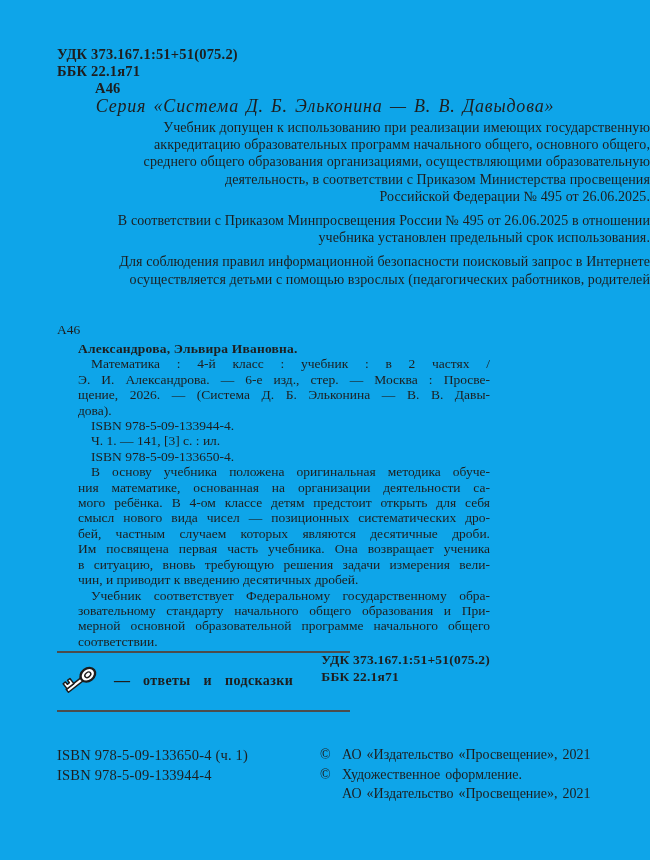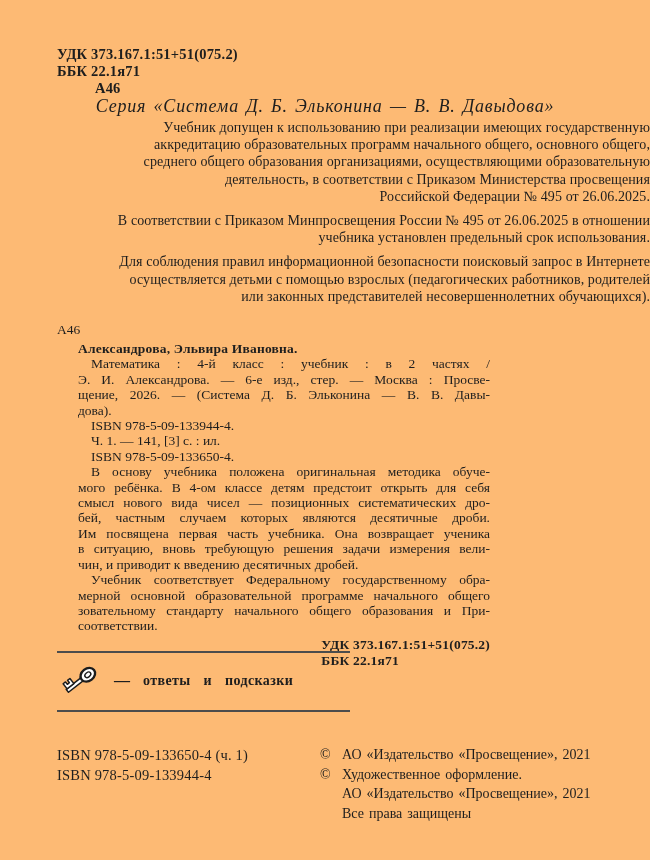--- a/index.html
+++ b/index.html
@@ -4,21 +4,21 @@
 <style>
   html,body { margin:0; padding:0; }
   body {
     width:650px; height:860px;
     background:#f3f3f1;
     font-family:"Liberation Serif", serif;
     color:#1e1e1e;
   }
   .page {
     position:relative; width:650px; height:860px;
-    background:#fdba74; overflow:hidden;
+    background:#0ea5e9; overflow:hidden;
   }
 
   
   .header {
     position:absolute; left:57px; top:46px;
     font-weight:bold; font-size:14.5px; line-height:17px;
     letter-spacing:0.2px;
   }
   .header .code { margin-left:38px; }
 
@@ -102,48 +102,48 @@
       <div>деятельность, в соответствии с Приказом Министерства просвещения</div>
       <div>Российской Федерации № 495 от 26.06.2025.</div>
     </div>
     <div class="para">
       <div>В соответствии с Приказом Минпросвещения России № 495 от 26.06.2025 в отношении</div>
       <div>учебника установлен предельный срок использования.</div>
     </div>
     <div class="para">
       <div>Для соблюдения правил информационной безопасности поисковый запрос в Интернете</div>
       <div>осуществляется детьми с помощью взрослых (педагогических работников, родителей</div>
-      <div>или законных представителей несовершеннолетних обучающихся).</div>
     </div>
   </div>
 
   <div class="catalog">
     <span class="hang">А46</span>
     <div class="author">Александрова, Эльвира Ивановна.</div>
     <div class="jline ind">Математика : 4-й класс : учебник : в 2 частях /</div>
     <div class="jline">Э. И. Александрова. — 6-е изд., стер. — Москва : Просве-</div>
     <div class="jline">щение, 2026.  — (Система Д. Б. Эльконина — В. В. Давы-</div>
     <div class="lline">дова).</div>
     <div class="lline ind">ISBN 978-5-09-133944-4.</div>
     <div class="lline ind">Ч. 1. — 141, [3] с. : ил.</div>
     <div class="lline ind">ISBN 978-5-09-133650-4.</div>
 
     <div>
       <div class="jline ind">В основу учебника положена оригинальная методика обуче-</div>
+      <div class="jline">ния математике, основанная на организации деятельности са-</div>
       <div class="jline">мого ребёнка. В 4-ом классе детям предстоит открыть для себя</div>
       <div class="jline">смысл нового вида чисел — позиционных систематических дро-</div>
       <div class="jline">бей, частным случаем которых являются десятичные дроби.</div>
       <div class="jline">Им посвящена первая часть учебника. Она возвращает ученика</div>
       <div class="jline">в ситуацию, вновь требующую решения задачи измерения вели-</div>
       <div class="lline">чин, и приводит к введению десятичных дробей.</div>
     </div>
     <div>
       <div class="jline ind">Учебник соответствует Федеральному государственному обра-</div>
+      <div class="jline">зовательному стандарту начального общего образования и При-</div>
       <div class="jline">мерной основной образовательной программе начального общего</div>
-      <div class="jline">зовательному стандарту начального общего образования и При-</div>
       <div class="lline">соответствии.</div>
     </div>
 
     <div class="udkline">
       <div class="udk-inner">
         <div>УДК 373.167.1:51+51(075.2)</div>
         <div>ББК 22.1я71</div>
       </div>
     </div>
   </div>
@@ -181,17 +181,16 @@
     <div class="copy-line">
       <span class="copy-sym">©</span>
       <span>Художественное оформление.</span>
     </div>
     <div class="copy-line">
       <span class="copy-sym"></span>
       <span>АО «Издательство «Просвещение», 2021</span>
     </div>
     <div class="copy-line">
       <span class="copy-sym"></span>
-      <span>Все права защищены</span>
     </div>
   </div>
 
 </div>
 
 </body></html>

